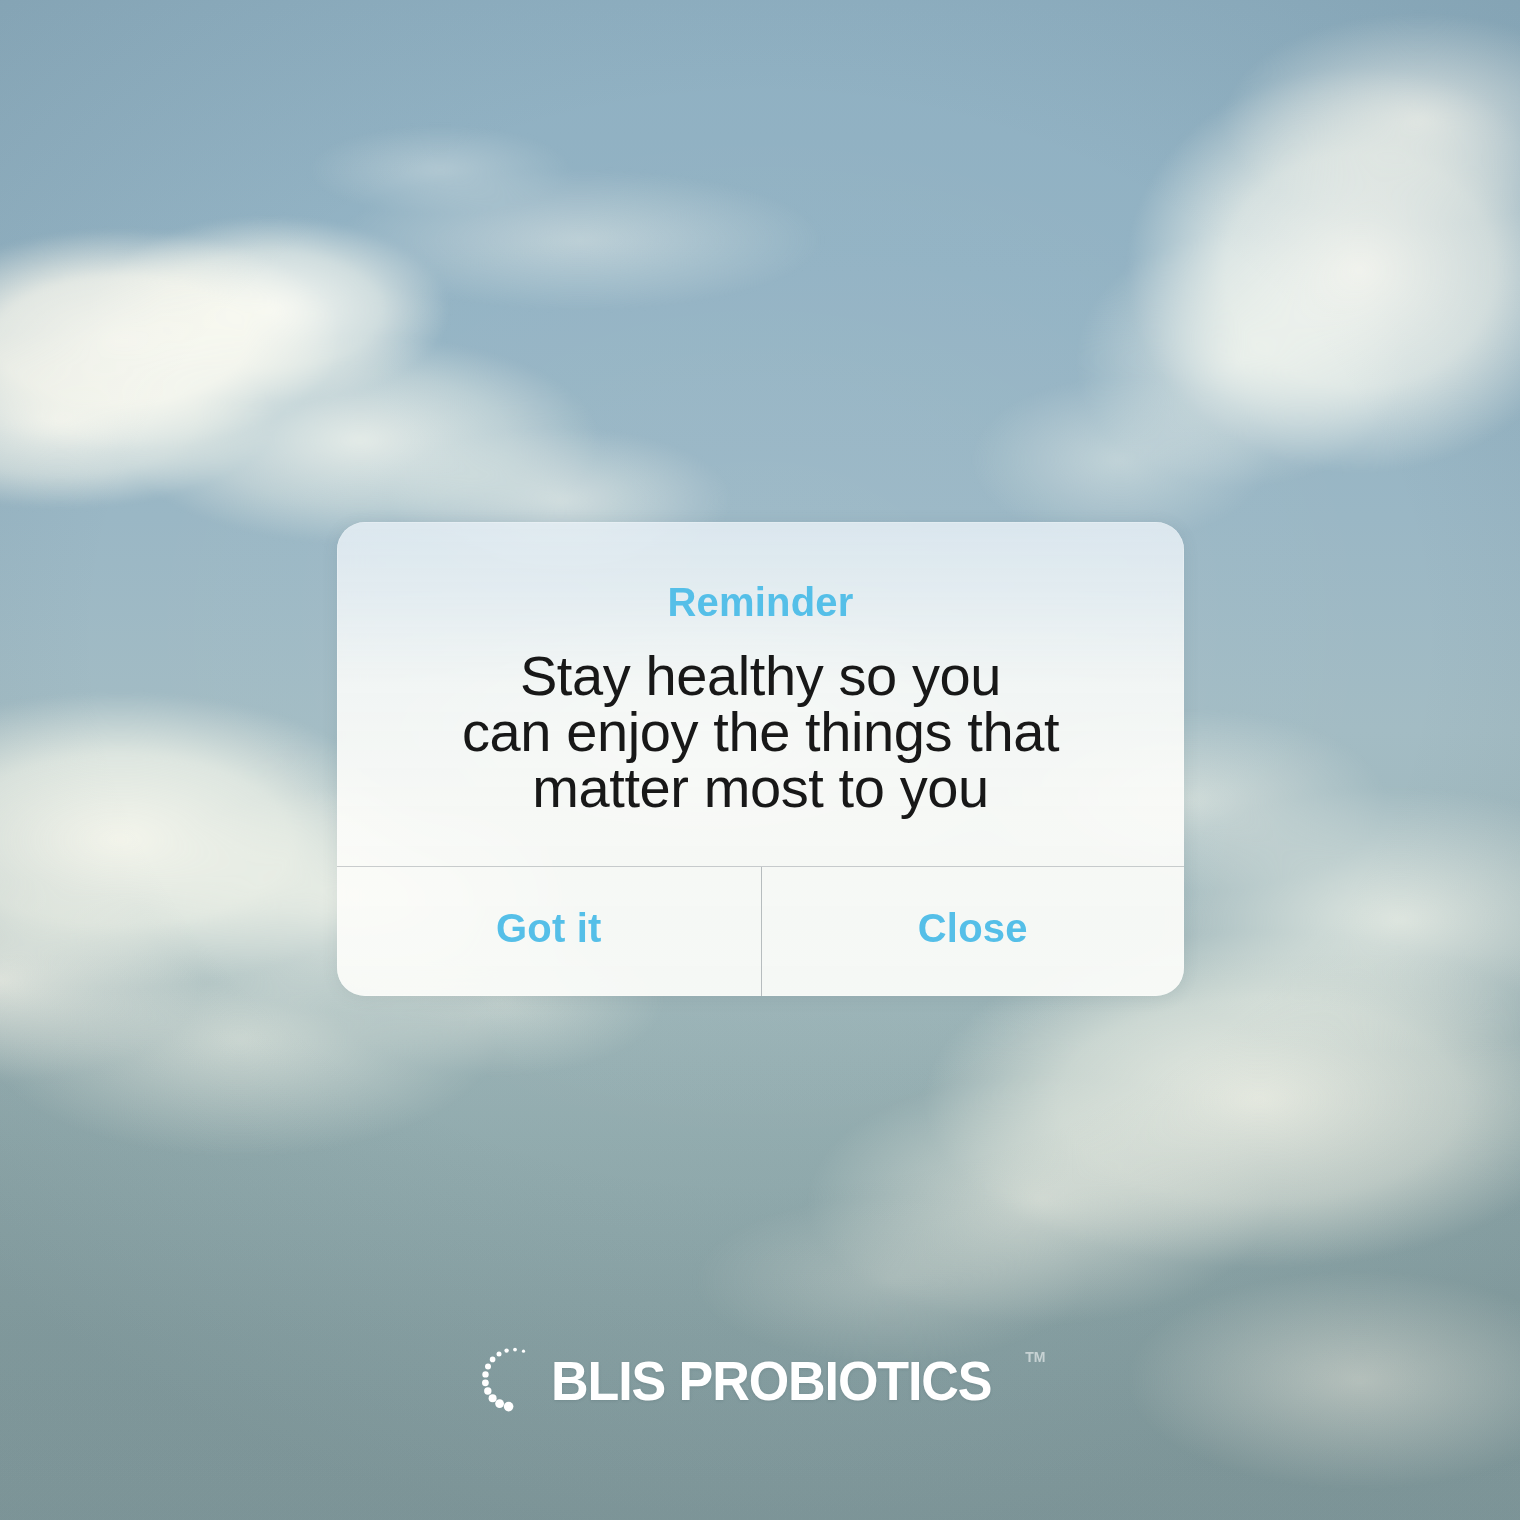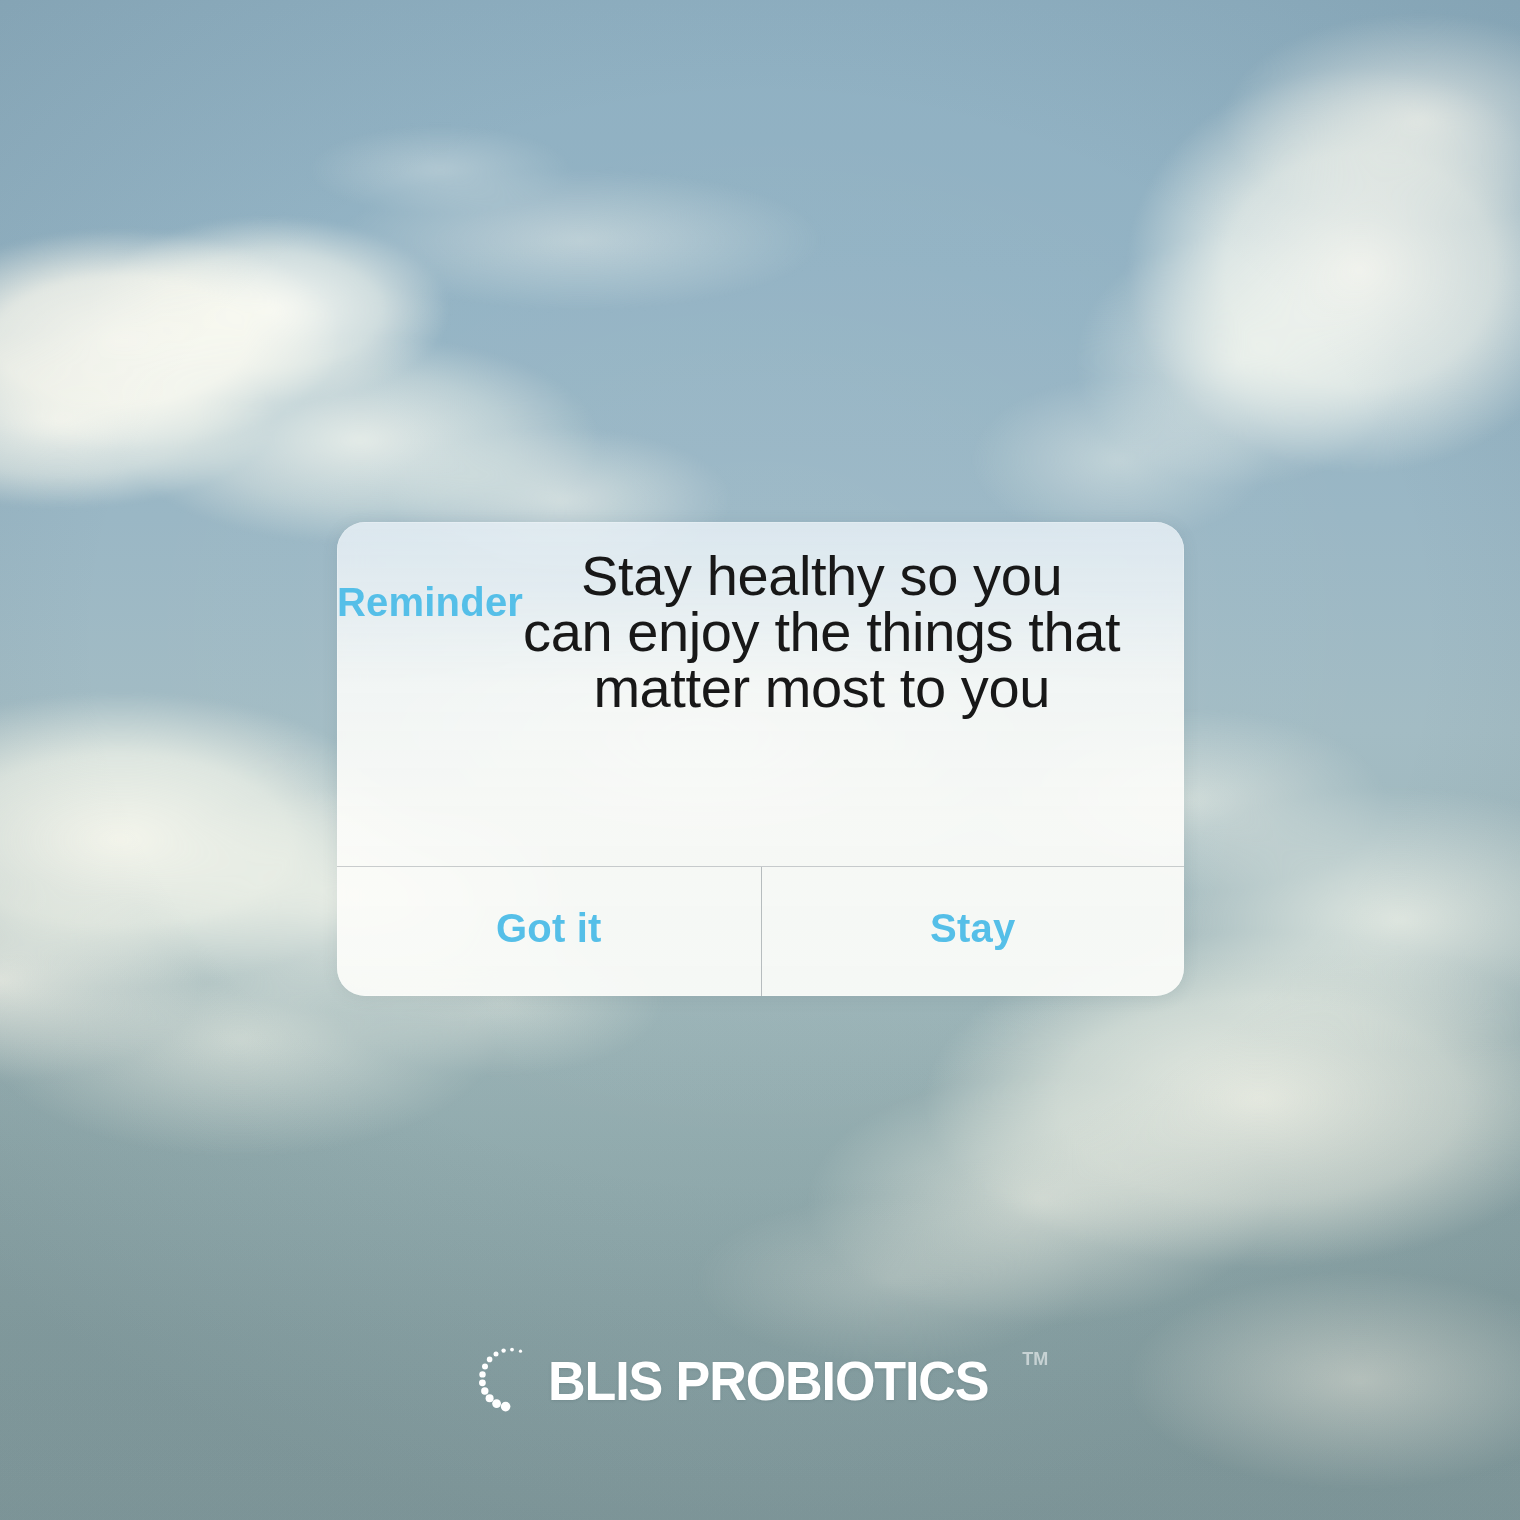--- a/index.html
+++ b/index.html
@@ -104,20 +104,22 @@
       0 0 0 0.5px rgba(255,255,255,0.45) inset;
   }
 
   .dialog-body {
     position: absolute;
     left: 0;
     top: 0;
     right: 0;
     height: 345px;
     display: flex;
+    flex-direction: column;
+    align-items: center;
   }
 
   .dialog-title {
     margin-top: 60px;
     font-size: 40px;
     font-weight: 700;
     letter-spacing: 0.2px;
     color: #55bfe8;
     line-height: 1;
     text-align: center;
@@ -198,21 +200,21 @@
     color: #ffffff;
     letter-spacing: -1.2px;
     line-height: 1;
     transform: scaleX(0.93);
     transform-origin: left center;
     white-space: nowrap;
     text-shadow: 0 1px 3px rgba(70,90,95,0.22);
   }
 
   .brand-tm {
-    font-size: 18px;
+    font-size: 14px;
     font-weight: 700;
     color: rgba(255,255,255,0.55);
     align-self: flex-start;
     margin-top: 6px;
     margin-left: 1px;
     letter-spacing: 0;
   }
 </style>
 </head>
 <body>
@@ -228,21 +230,21 @@
 
     <div class="dialog-body">
       <div class="dialog-title">Reminder</div>
       <div class="dialog-message">Stay healthy so you
 can enjoy the things that
 matter most to you</div>
     </div>
 
     <div class="btn-row">
       <button class="dlg-btn">Got it</button>
-      <button class="dlg-btn">Stay</button>
+      <button class="dlg-btn">Close</button>
     </div>
 
   </div>
 
   <div class="brand">
     <div class="brand-inner">
 
       <svg class="brand-mark" viewBox="0 0 74 74">
         <g fill="#ffffff">
           <circle cx="48.5" cy="6.2" r="1.6"></circle>

